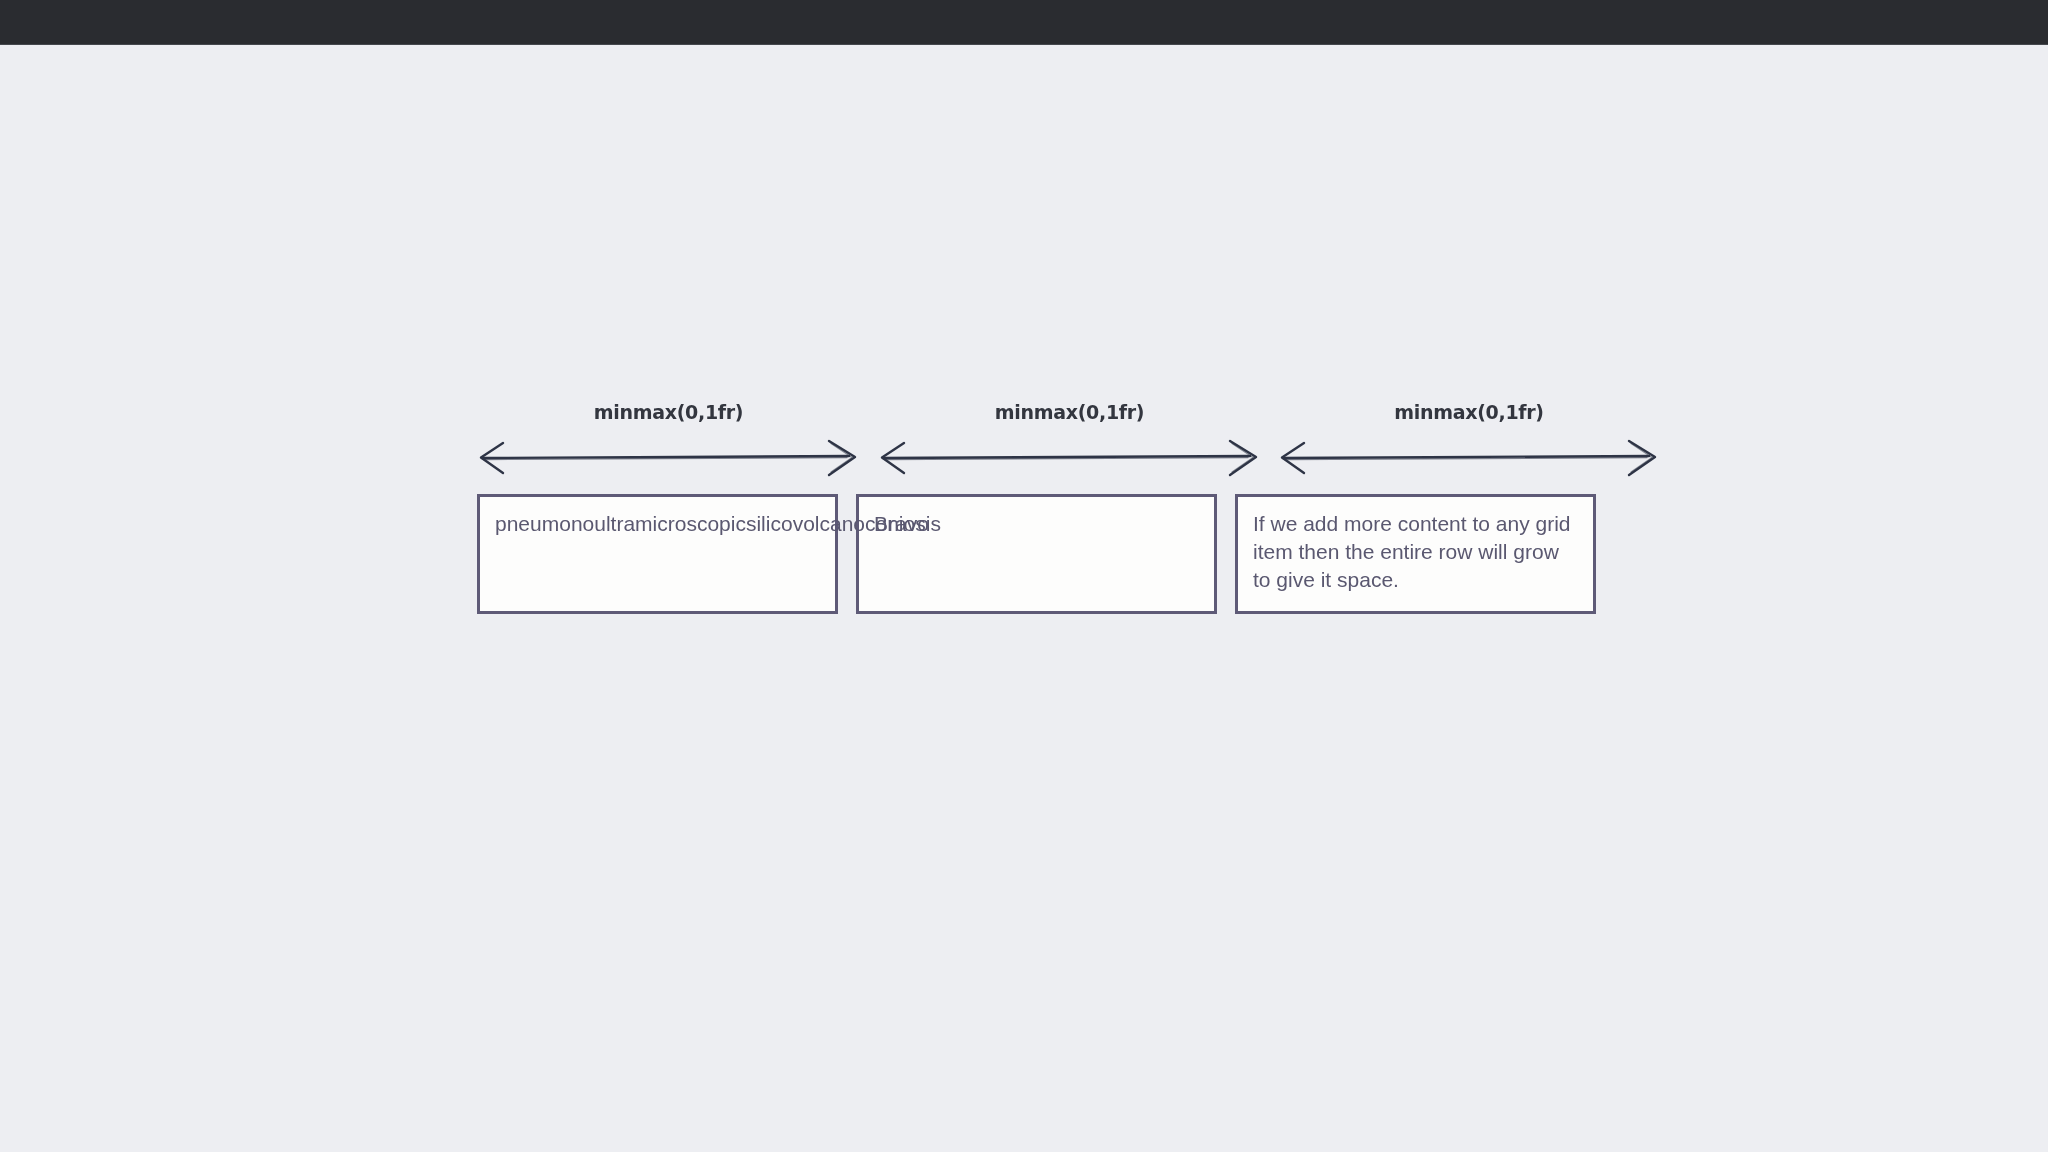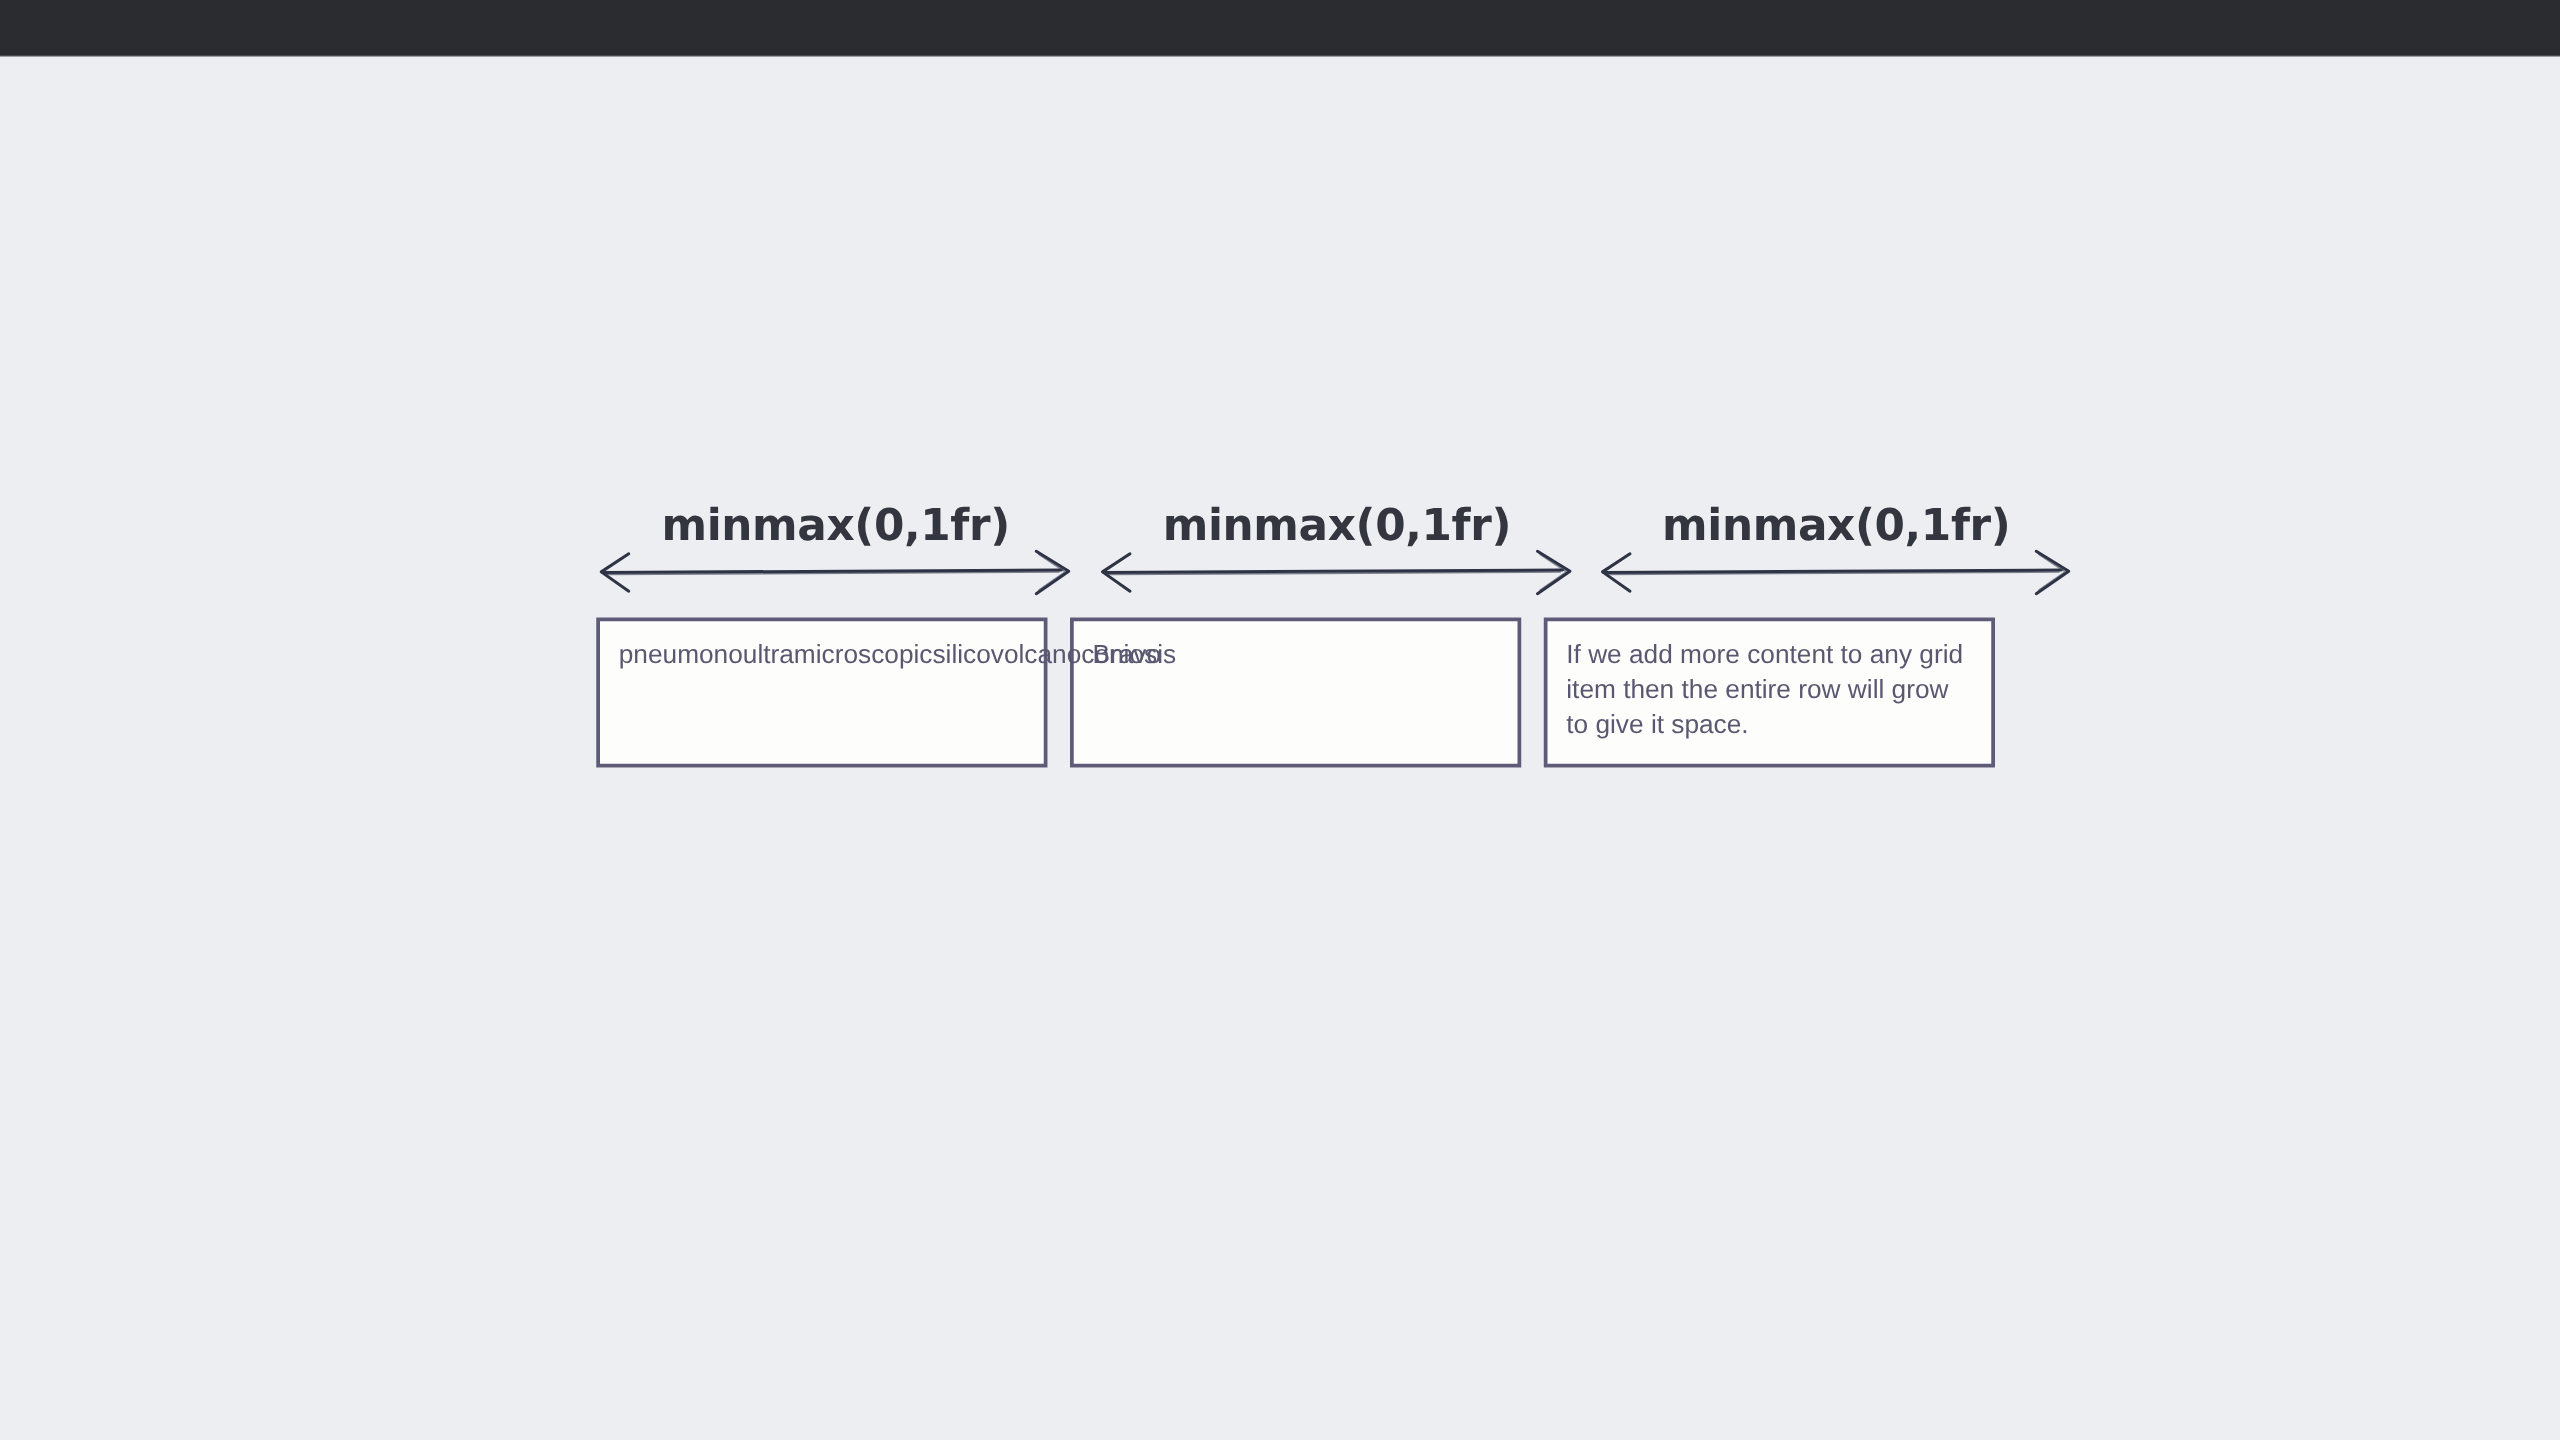--- a/index.html
+++ b/index.html
@@ -49,21 +49,21 @@
   .ann-col.c1 { left: 401px; width: 383px; }
   .ann-col.c2 { left: 801px; width: 382px; }
 
   .ann-label {
     position: absolute;
     top: 0;
     left: 0;
     width: 100%;
     text-align: center;
     font-family: "DejaVu Sans", sans-serif;
-    font-size: 35px;
+    font-size: 19px;
     font-weight: 600;
     color: #33363f;
     letter-spacing: -0.3px;
     white-space: nowrap;
   }
   .ann-arrow {
     position: absolute;
     top: 34px;
     left: 0;
     width: 100%;

